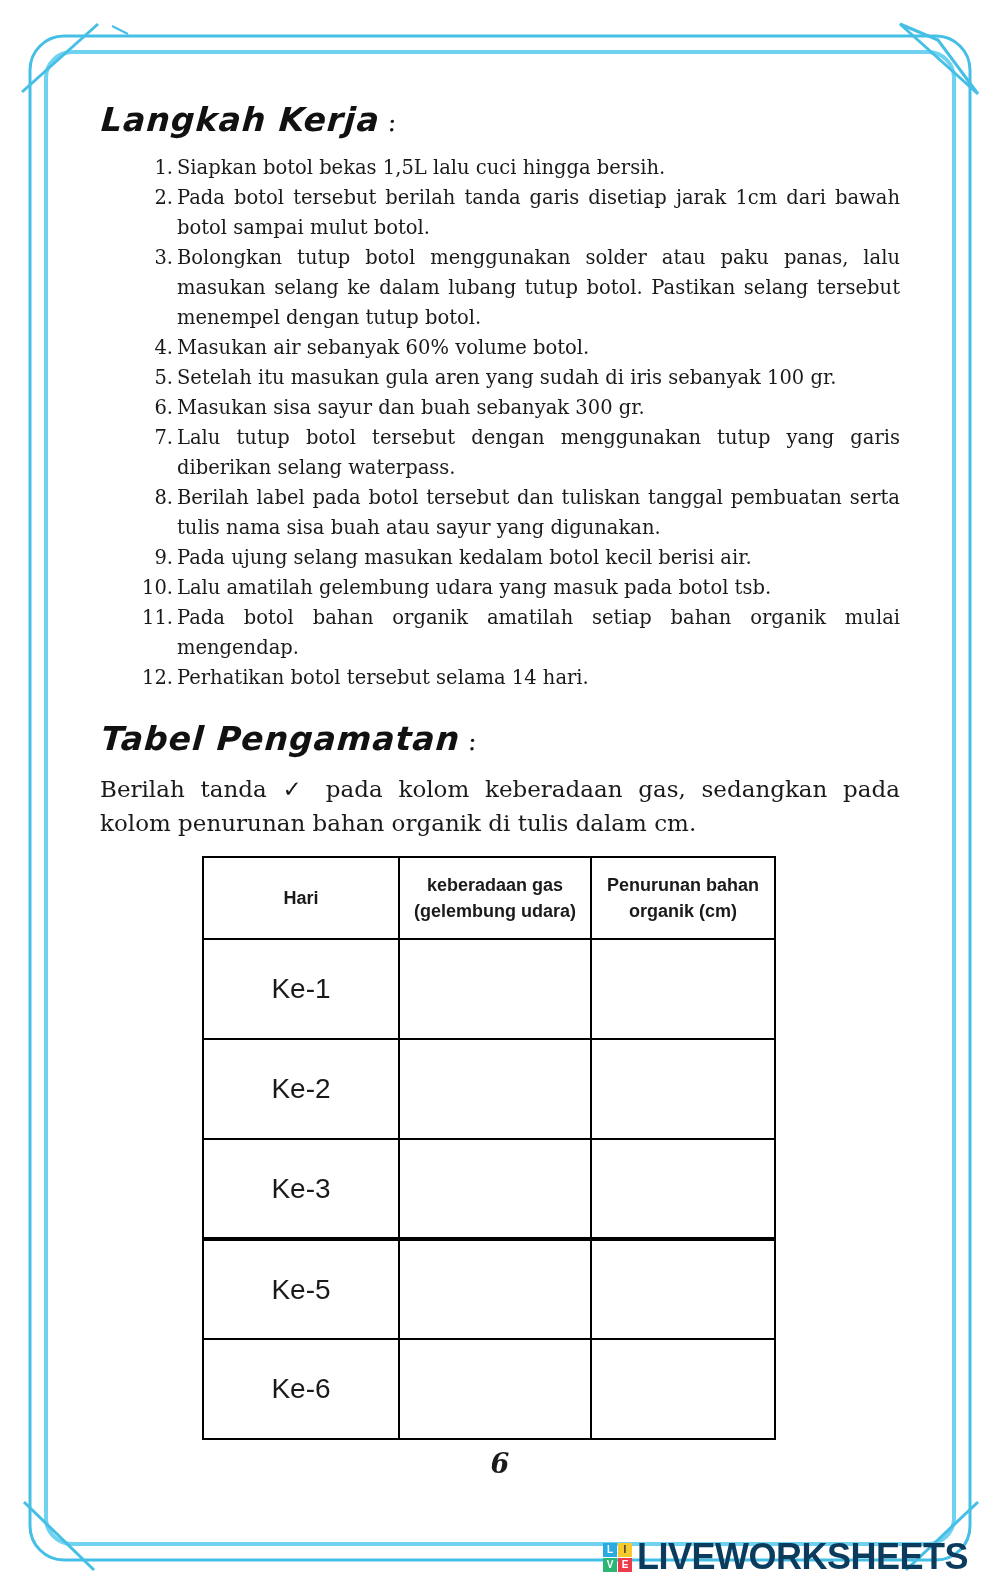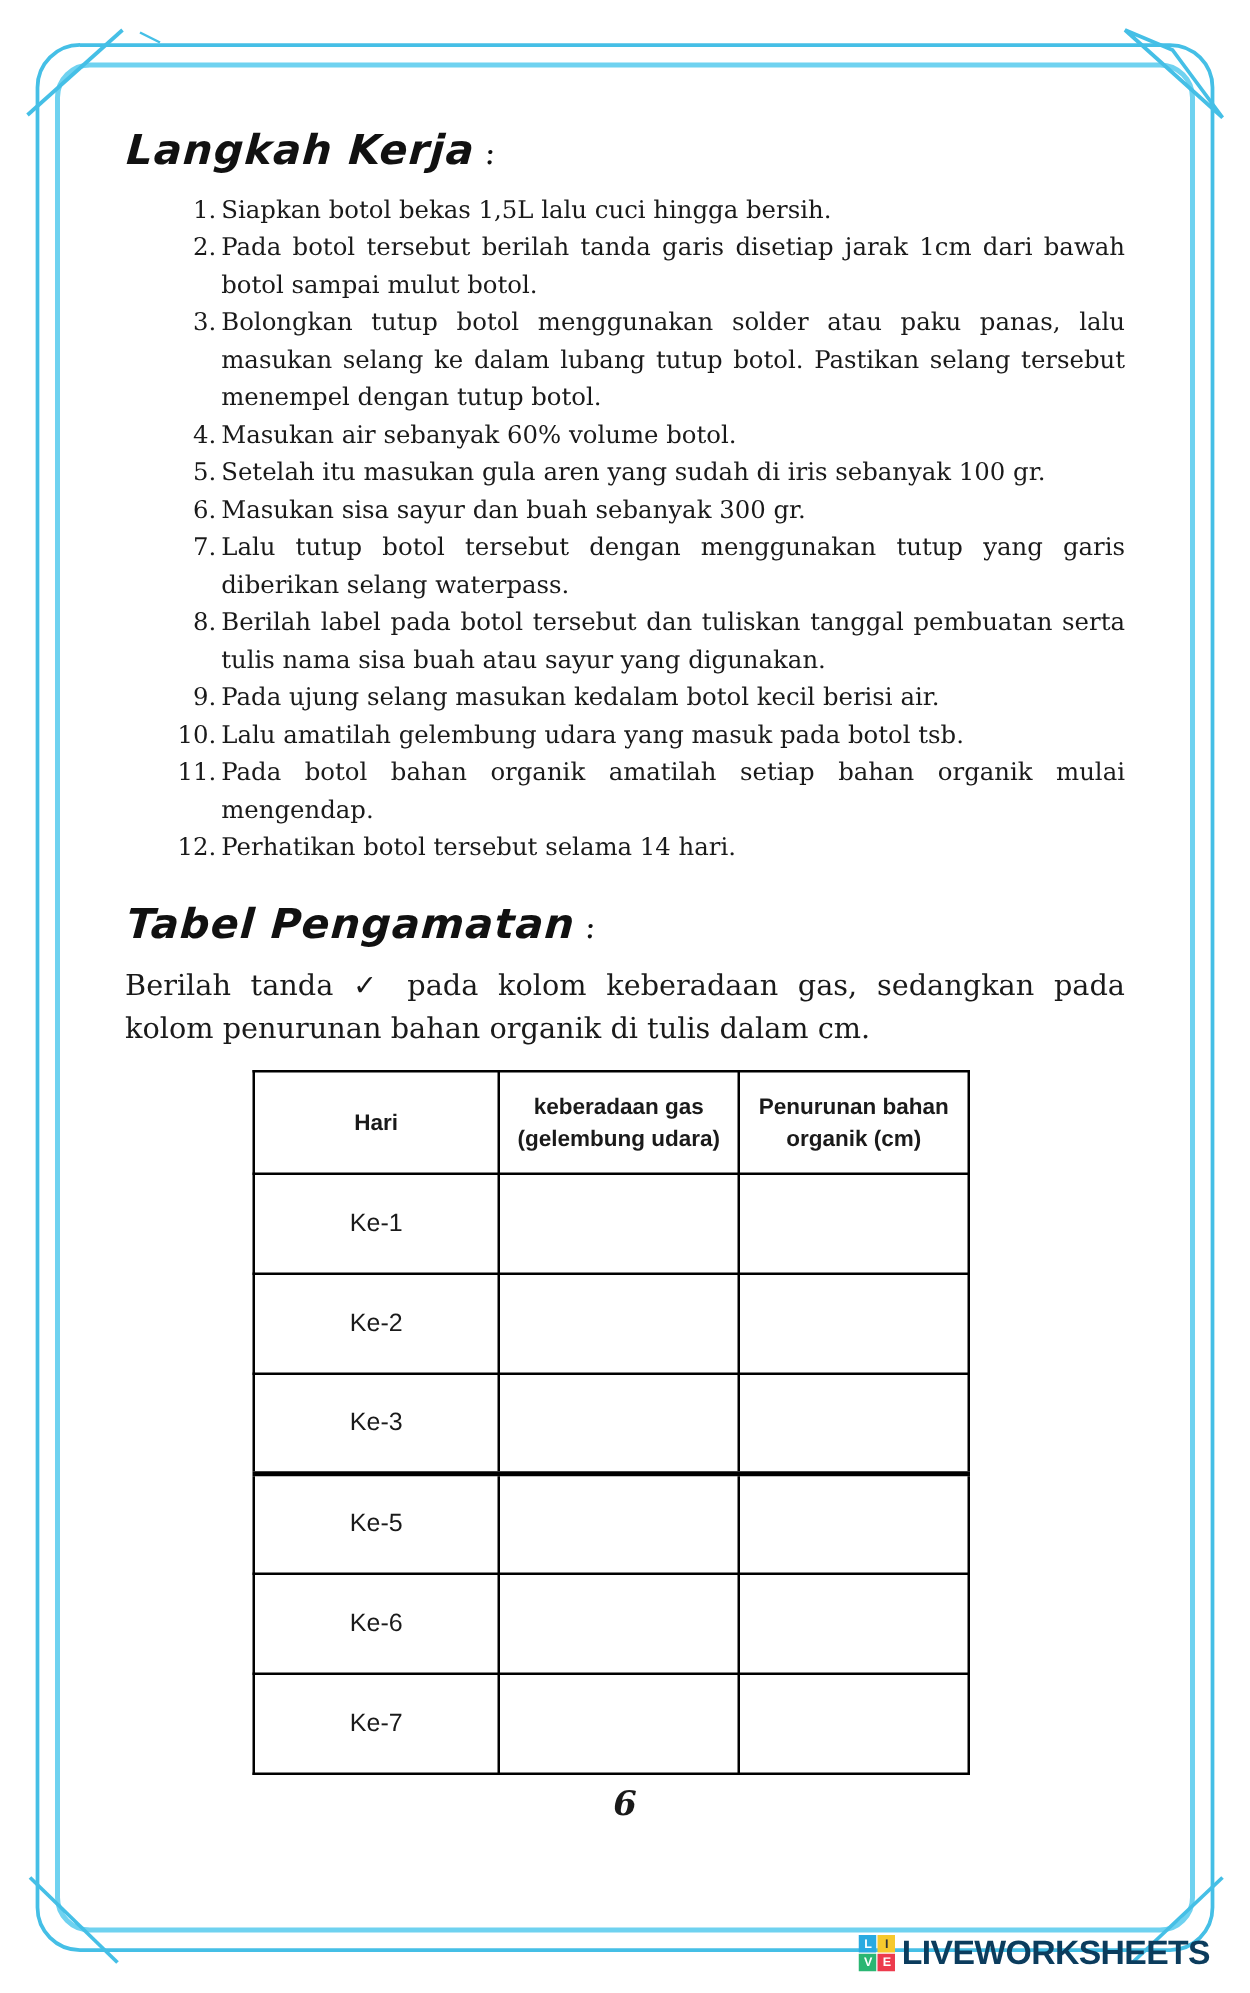--- a/index.html
+++ b/index.html
@@ -83,21 +83,21 @@
     text-align: center;
     vertical-align: middle;
     padding: 4px 8px;
   }
   table.obs-table th {
     font-weight: 700;
     font-size: 18px;
     line-height: 26px;
     height: 82px;
   }
-  table.obs-table td { height: 80px; font-size: 20px; }
+  table.obs-table td { height: 100px; font-size: 28px; }
   table.obs-table col.c1 { width: 196px; }
   table.obs-table col.c2 { width: 192px; }
   table.obs-table col.c3 { width: 184px; }
   tr.thick-bottom td { border-bottom-width: 4px; }
   .page-number {
     text-align: center;
     font-weight: 700;
     font-style: italic;
     font-size: 27px;
     margin-top: 8px;
@@ -121,21 +121,21 @@
     align-items: center;
     justify-content: center;
     font-family: "Liberation Sans", sans-serif;
     font-weight: 700;
     font-size: 10px;
     color: #ffffff;
   }
   .brand {
     font-family: "Liberation Sans", sans-serif;
     font-weight: 800;
-    font-size: 27px;
+    font-size: 36px;
     letter-spacing: -0.5px;
   }
 </style>
 </head>
 <body>
 
 <svg class="frame-svg" viewBox="0 0 1000 1594">
   <rect x="30" y="36" width="940" height="1524" rx="34" fill="none" stroke="#45bfe6" stroke-width="3"></rect>
   <rect x="46" y="52" width="908" height="1492" rx="26" fill="none" stroke="#6fd2f0" stroke-width="4"></rect>
   <path d="M 22 92 L 98 24" fill="none" stroke="#45bfe6" stroke-width="3"></path>
@@ -200,25 +200,20 @@
       <tr>
         <td>Ke-5</td>
         <td></td>
         <td></td>
       </tr>
       <tr>
         <td>Ke-6</td>
         <td></td>
         <td></td>
       </tr>
-      <tr>
-        <td>Ke-7</td>
-        <td></td>
-        <td></td>
-      </tr>
     </tbody>
   </table>
 
   <div class="page-number">6</div>
 
 </div>
 
 <div class="footer-logo">
   <span class="logo-grid">
     <span class="sq" id="sq-l" style="background: rgb(41, 170, 225);">L</span>

